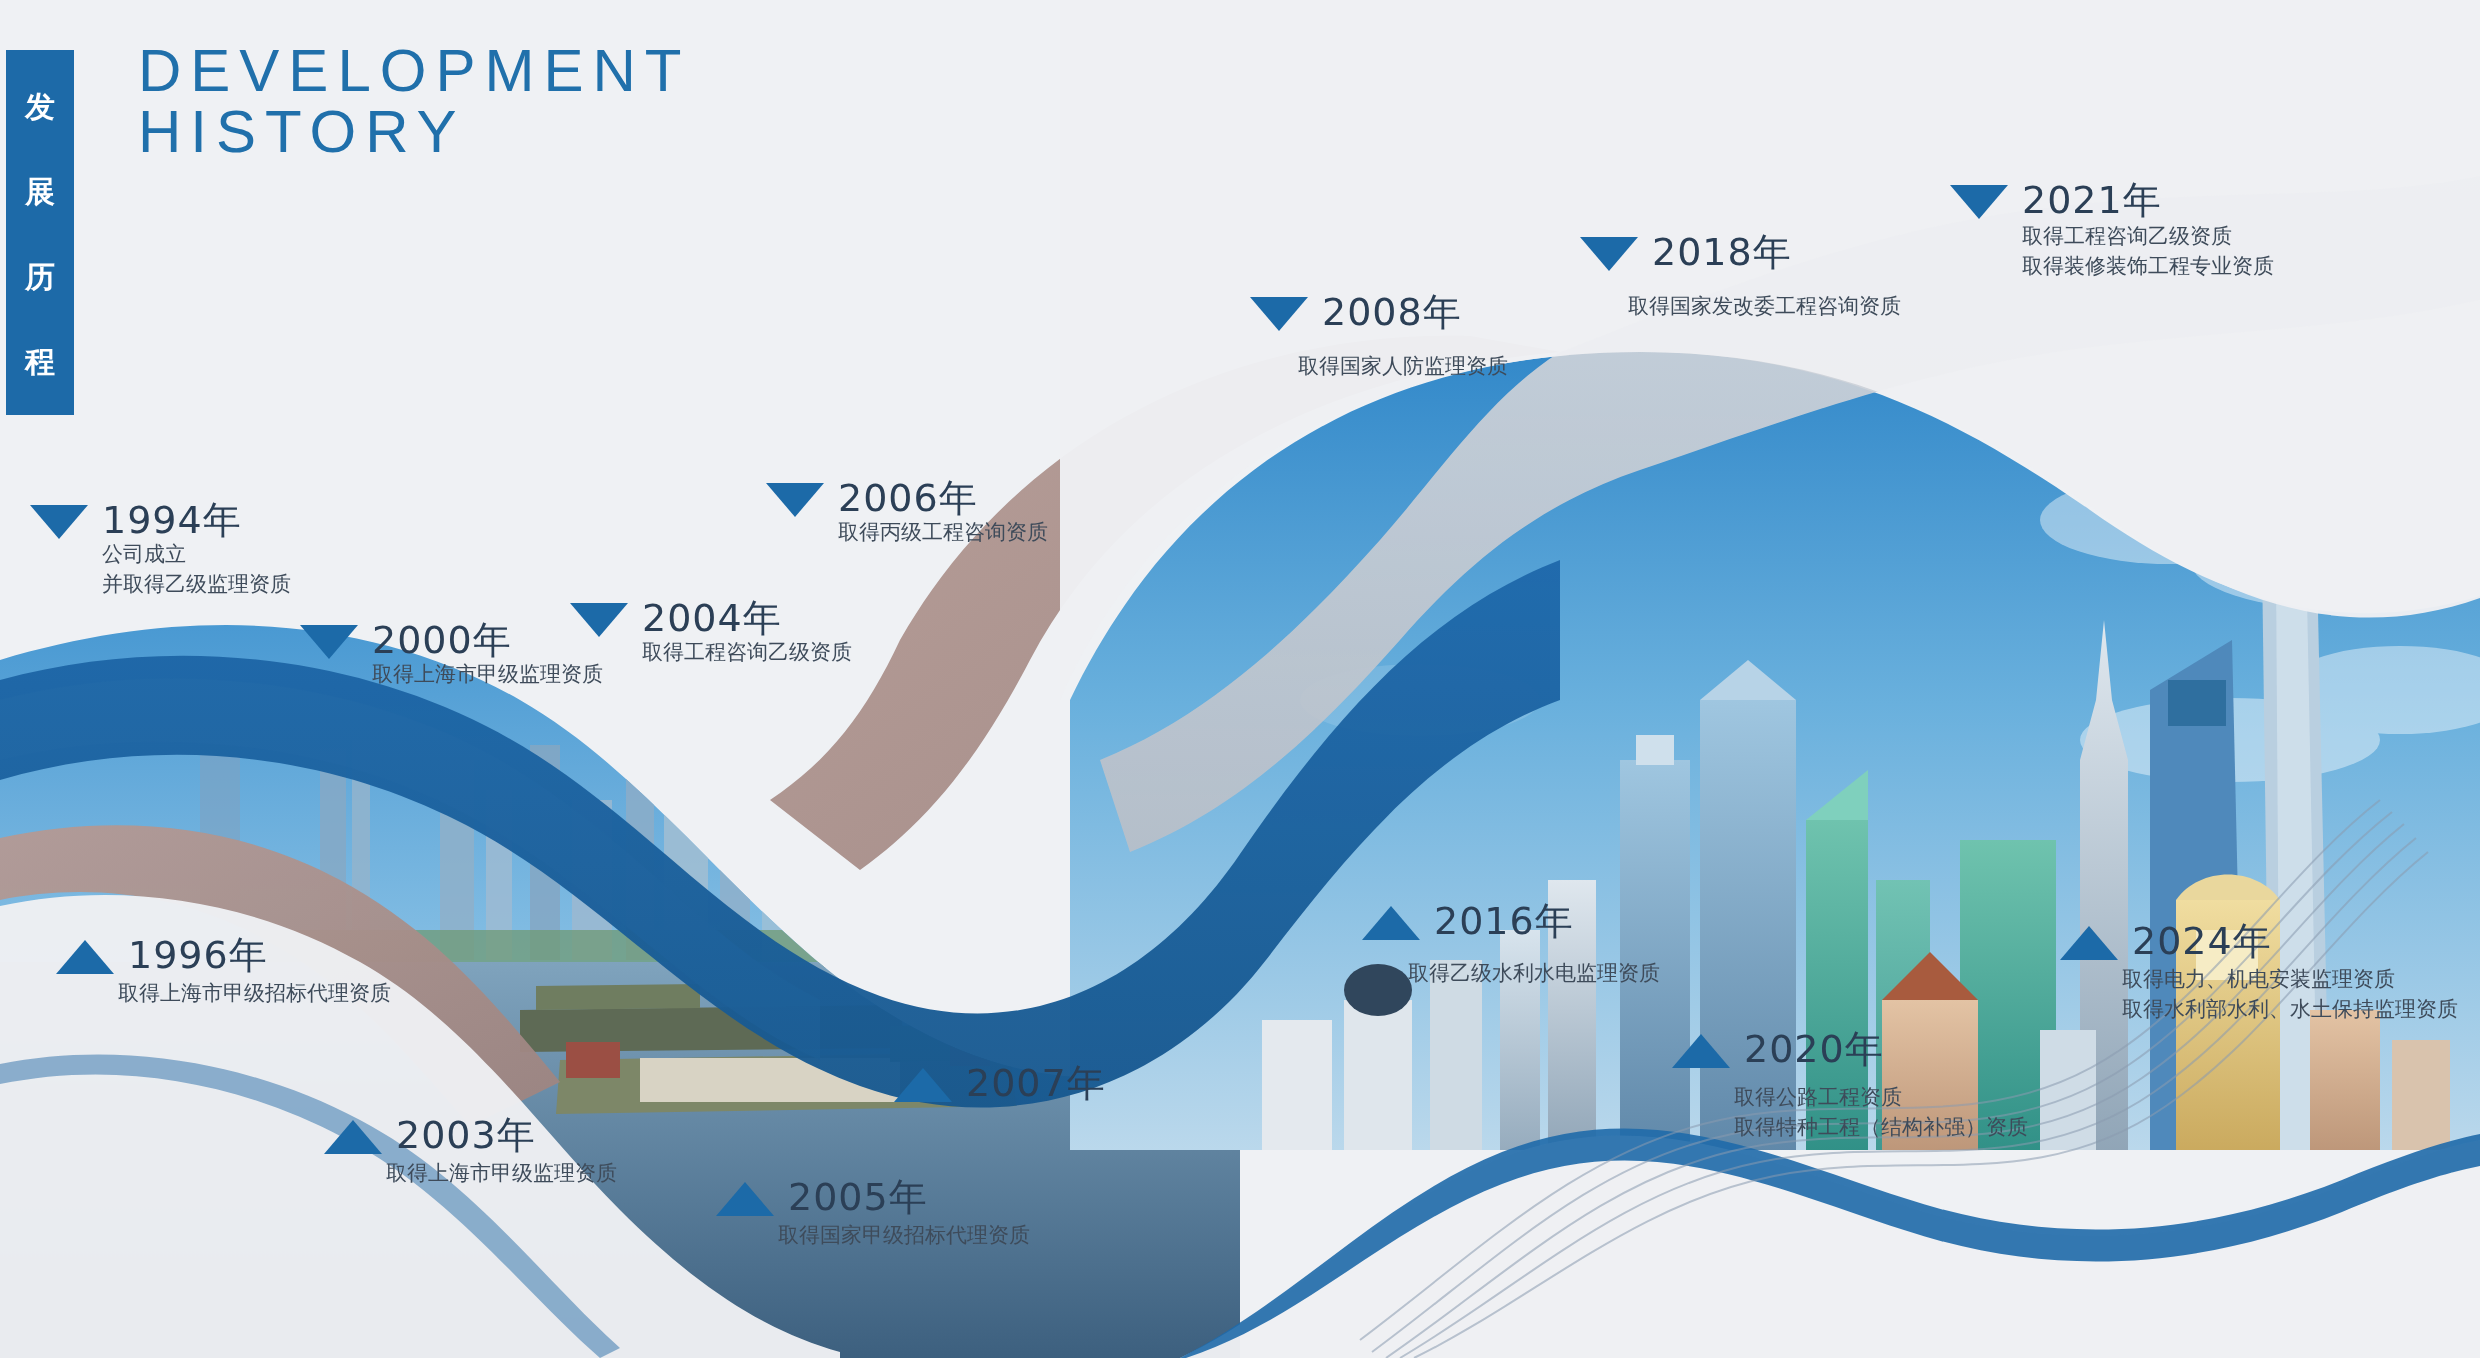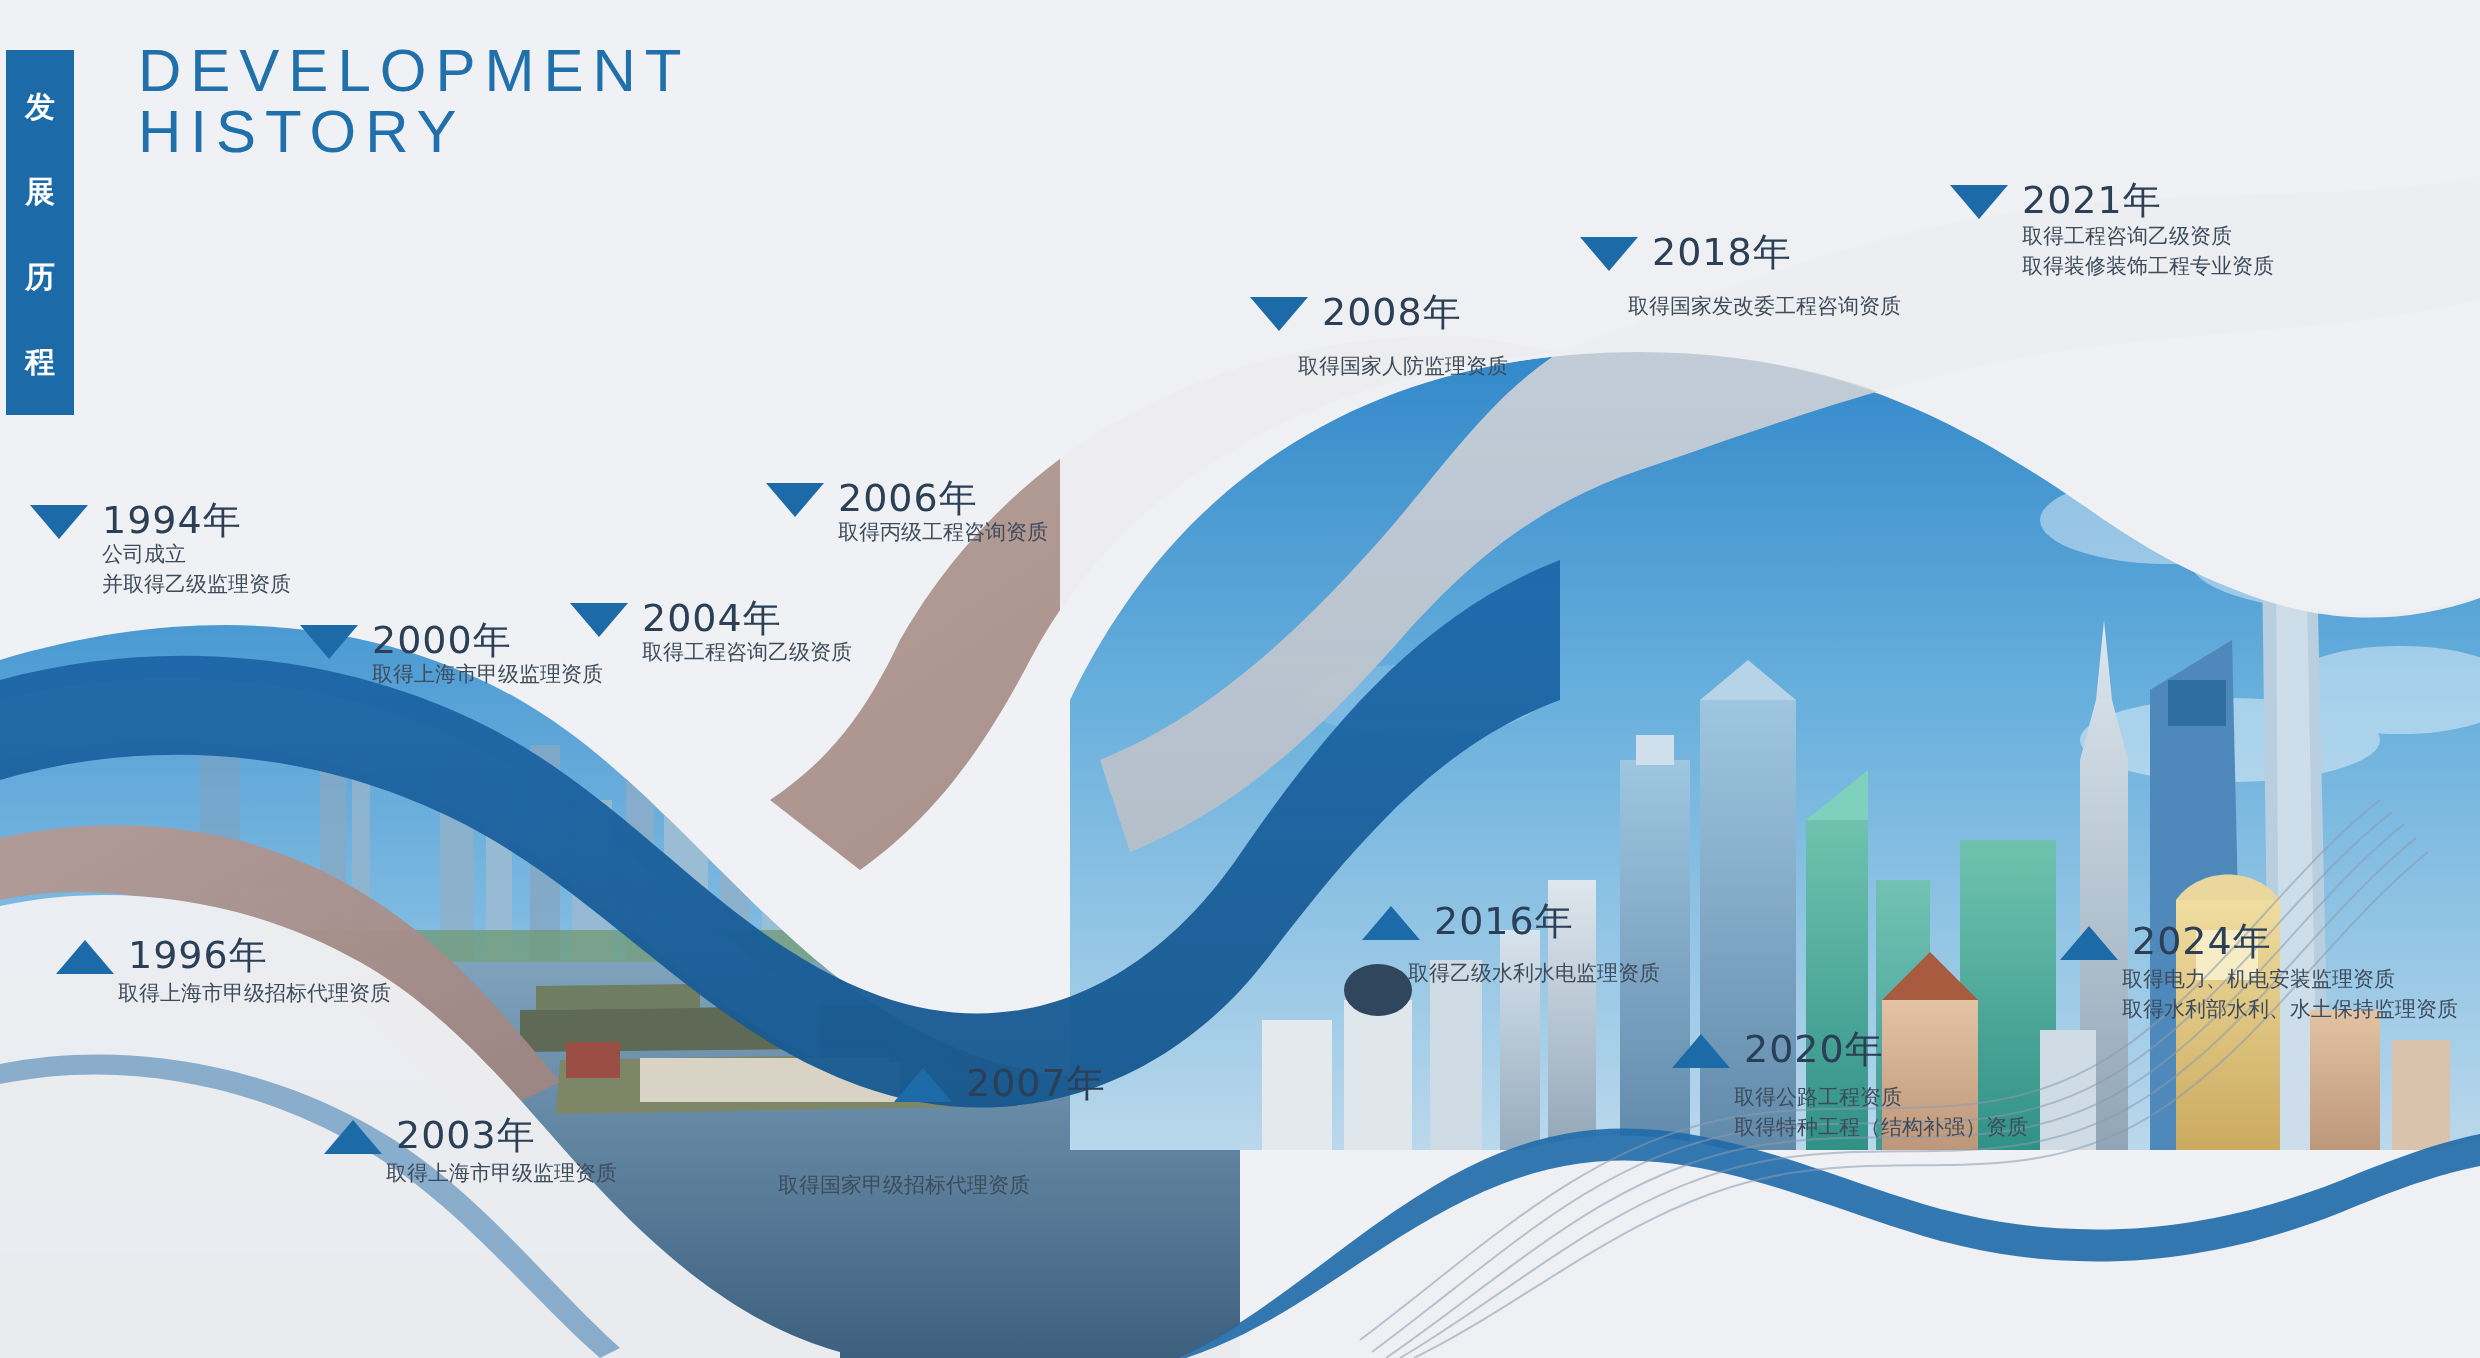--- a/index.html
+++ b/index.html
@@ -331,20 +331,24 @@
 
   <div class="tl upstyle" style="left:324px;top:1104px">
     <div class="row">
         <div class="tri up"></div>
       <div class="yr">2003年</div>
       </div>
     <div class="desc" style="margin-left:62px">取得上海市甲级监理资质</div>
   </div>
 
   <div class="tl upstyle" style="left:716px;top:1166px">
+    <div class="row">
+        <div class="tri up"></div>
+      <div class="yr">2005年</div>
+      </div>
     <div class="desc" style="margin-left:62px">取得国家甲级招标代理资质</div>
   </div>
 
   <div class="tl upstyle" style="left:894px;top:1052px">
     <div class="row">
         <div class="tri up"></div>
       <div class="yr">2007年</div>
       </div>
   </div>
 

